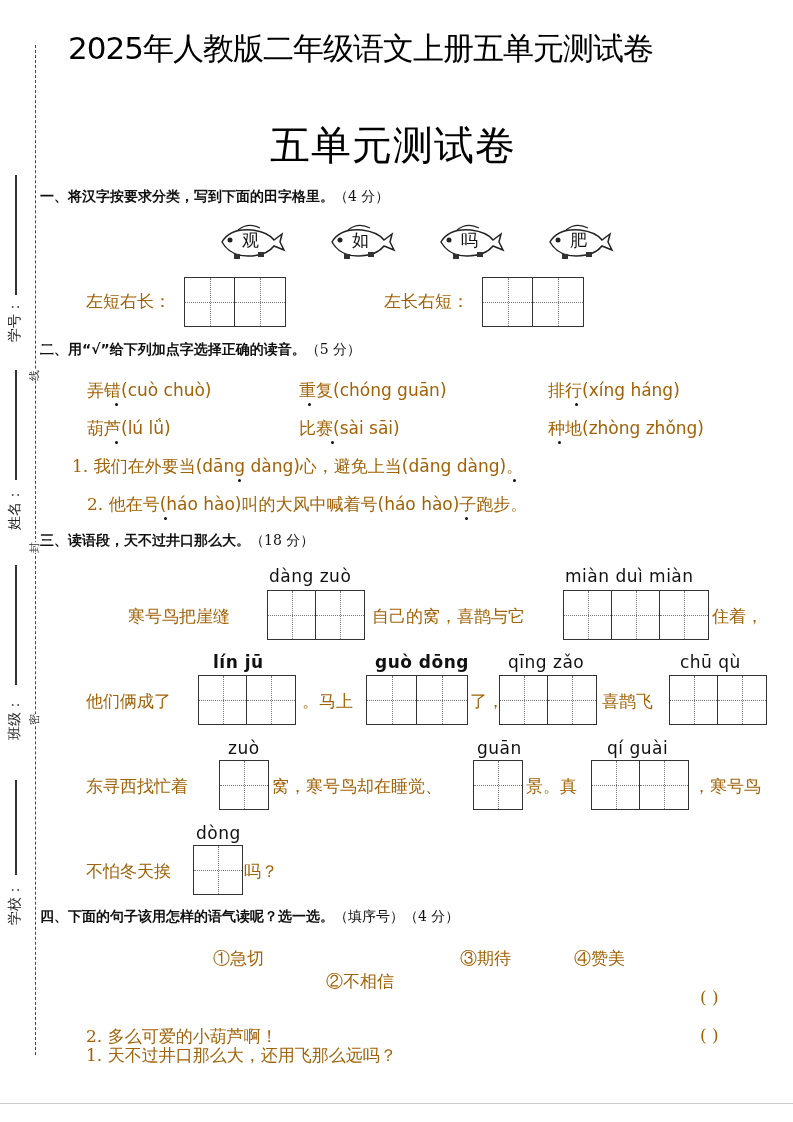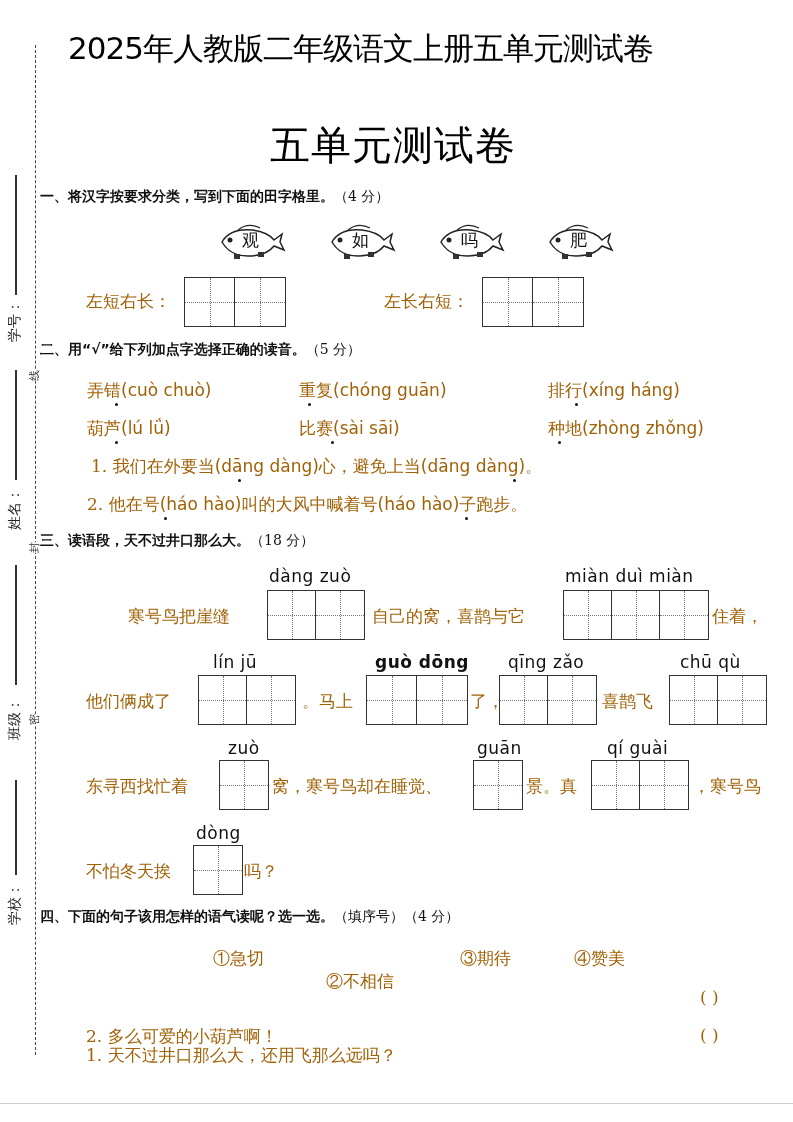--- a/index.html
+++ b/index.html
@@ -121,21 +121,21 @@
 <div class="txt" style="left:87px;top:417px;"><span>葫芦</span><span class="py">(lú   lǘ)</span></div>
 <div class="txt" style="left:299px;top:417px;"><span>比赛</span><span class="py">(sài   sāi)</span></div>
 <div class="txt" style="left:548px;top:417px;"><span>种地</span><span class="py">(zhòng   zhǒng)</span></div>
 <div class="dot-mark" style="left:115px;top:403px;"></div>
 <div class="dot-mark" style="left:308px;top:403px;"></div>
 <div class="dot-mark" style="left:575px;top:403px;"></div>
 <div class="dot-mark" style="left:115px;top:441px;"></div>
 <div class="dot-mark" style="left:331px;top:441px;"></div>
 <div class="dot-mark" style="left:558px;top:441px;"></div>
 
-<div class="txt" style="left:91px;top:455px;">
+<div class="txt" style="left:72px;top:455px;">
   <span>1.</span>
   <span>我们在外要当</span><span class="py">(dāng   dàng)</span><span>心，避免上当</span><span class="py">(dāng   dàng)</span><span>。</span>
 </div>
 <div class="dot-mark" style="left:238px;top:479px;"></div>
 <div class="dot-mark" style="left:513px;top:479px;"></div>
 <div class="txt" style="left:87px;top:493px;">
   <span>2.</span>
   <span>他在号</span><span class="py">(háo   hào)</span><span>叫的大风中喊着号</span><span class="py">(háo   hào)</span><span>子跑步。</span>
 </div>
 <div class="dot-mark" style="left:164px;top:517px;"></div>
@@ -153,21 +153,21 @@
     <div class="cell"></div>
   </div>
 <div class="txt" style="left:372px;top:605px;">自己的窝，喜鹊与它</div>
 <div class="grid" style="left:563px;top:590px;">
     <div class="cell"></div>
     <div class="cell"></div>
     <div class="cell"></div>
   </div>
 <div class="txt" style="left:712px;top:605px;">住着，</div>
 
-<div class="pyline" style="left:213px;top:652px;">lín    jū</div>
+<div class="pyline" style="left:213px;top:652px;font-weight:bold;">lín    jū</div>
 <div class="pyline" style="left:375px;top:652px;font-weight:bold;">guò dōng</div>
 <div class="pyline" style="left:508px;top:652px;">qīng  zǎo</div>
 <div class="pyline" style="left:680px;top:652px;">chū    qù</div>
 <div class="txt" style="left:86px;top:690px;">他们俩成了</div>
 <div class="grid" style="left:198px;top:675px;">
     <div class="cell"></div>
     <div class="cell"></div>
   </div>
 <div class="txt" style="left:302px;top:690px;">。马上</div>
 <div class="grid" style="left:366px;top:675px;">

